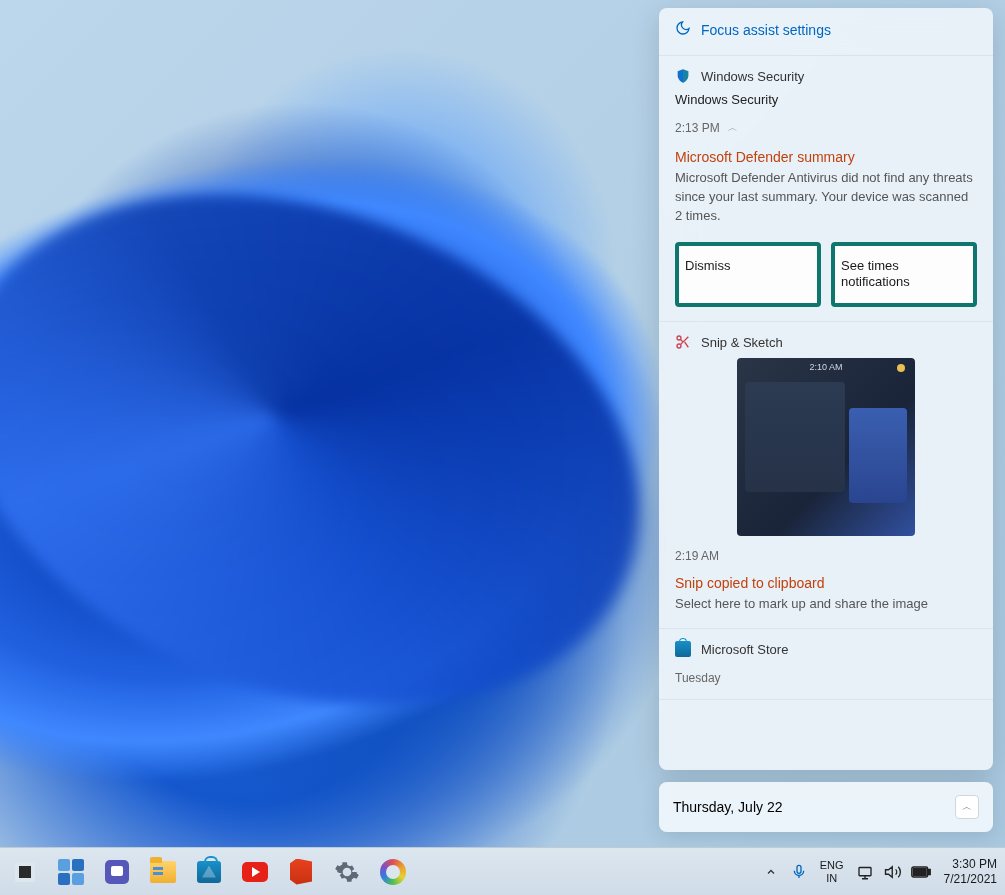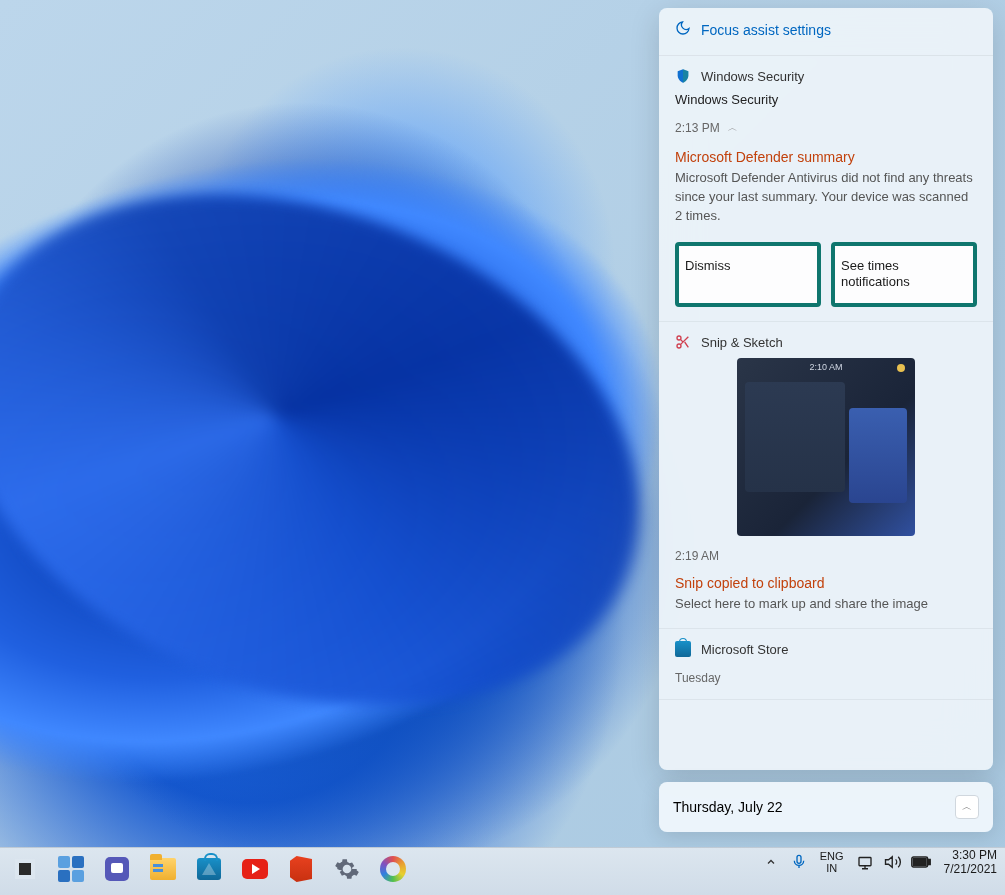--- a/index.html
+++ b/index.html
@@ -119,21 +119,21 @@
     box-shadow: 0 4px 20px rgba(0,0,0,0.12);
     margin-left: 37px;
   }
   .cal-expand { width:24px; height:24px; border:1px solid #d0d7de; border-radius:4px;
     display:flex;align-items:center;justify-content:center; background:#fff; font-size:10px; color:#555; cursor:pointer;}
 
   .taskbar {
     position:absolute; left:0; right:0; bottom:0; height:48px;
     background: linear-gradient(#dce6ef, #d0dce8);
     border-top:1px solid rgba(0,0,0,0.08);
-    display:flex; align-items:flex-start; justify-content:space-between;
+    display:flex; align-items:center; justify-content:space-between;
     padding: 0 8px 0 4px;
   }
   .tb-left { display:flex; align-items:center; gap:4px;}
   .tb-btn { width:42px; height:42px; display:flex; align-items:center; justify-content:center;
     border-radius:4px; cursor:pointer;}
   .tb-right { display:flex; align-items:center; gap:6px; font-size:12px; color:#1a1a1a;}
   .lang { text-align:center; line-height:1.15; font-size:11px; padding:0 4px;}
   .clock { text-align:right; line-height:1.2; font-size:12px; padding-left:6px;}
   .tray-icon { width:22px; height:22px; display:flex; align-items:center; justify-content:center; cursor:pointer; color:#333;}
 

